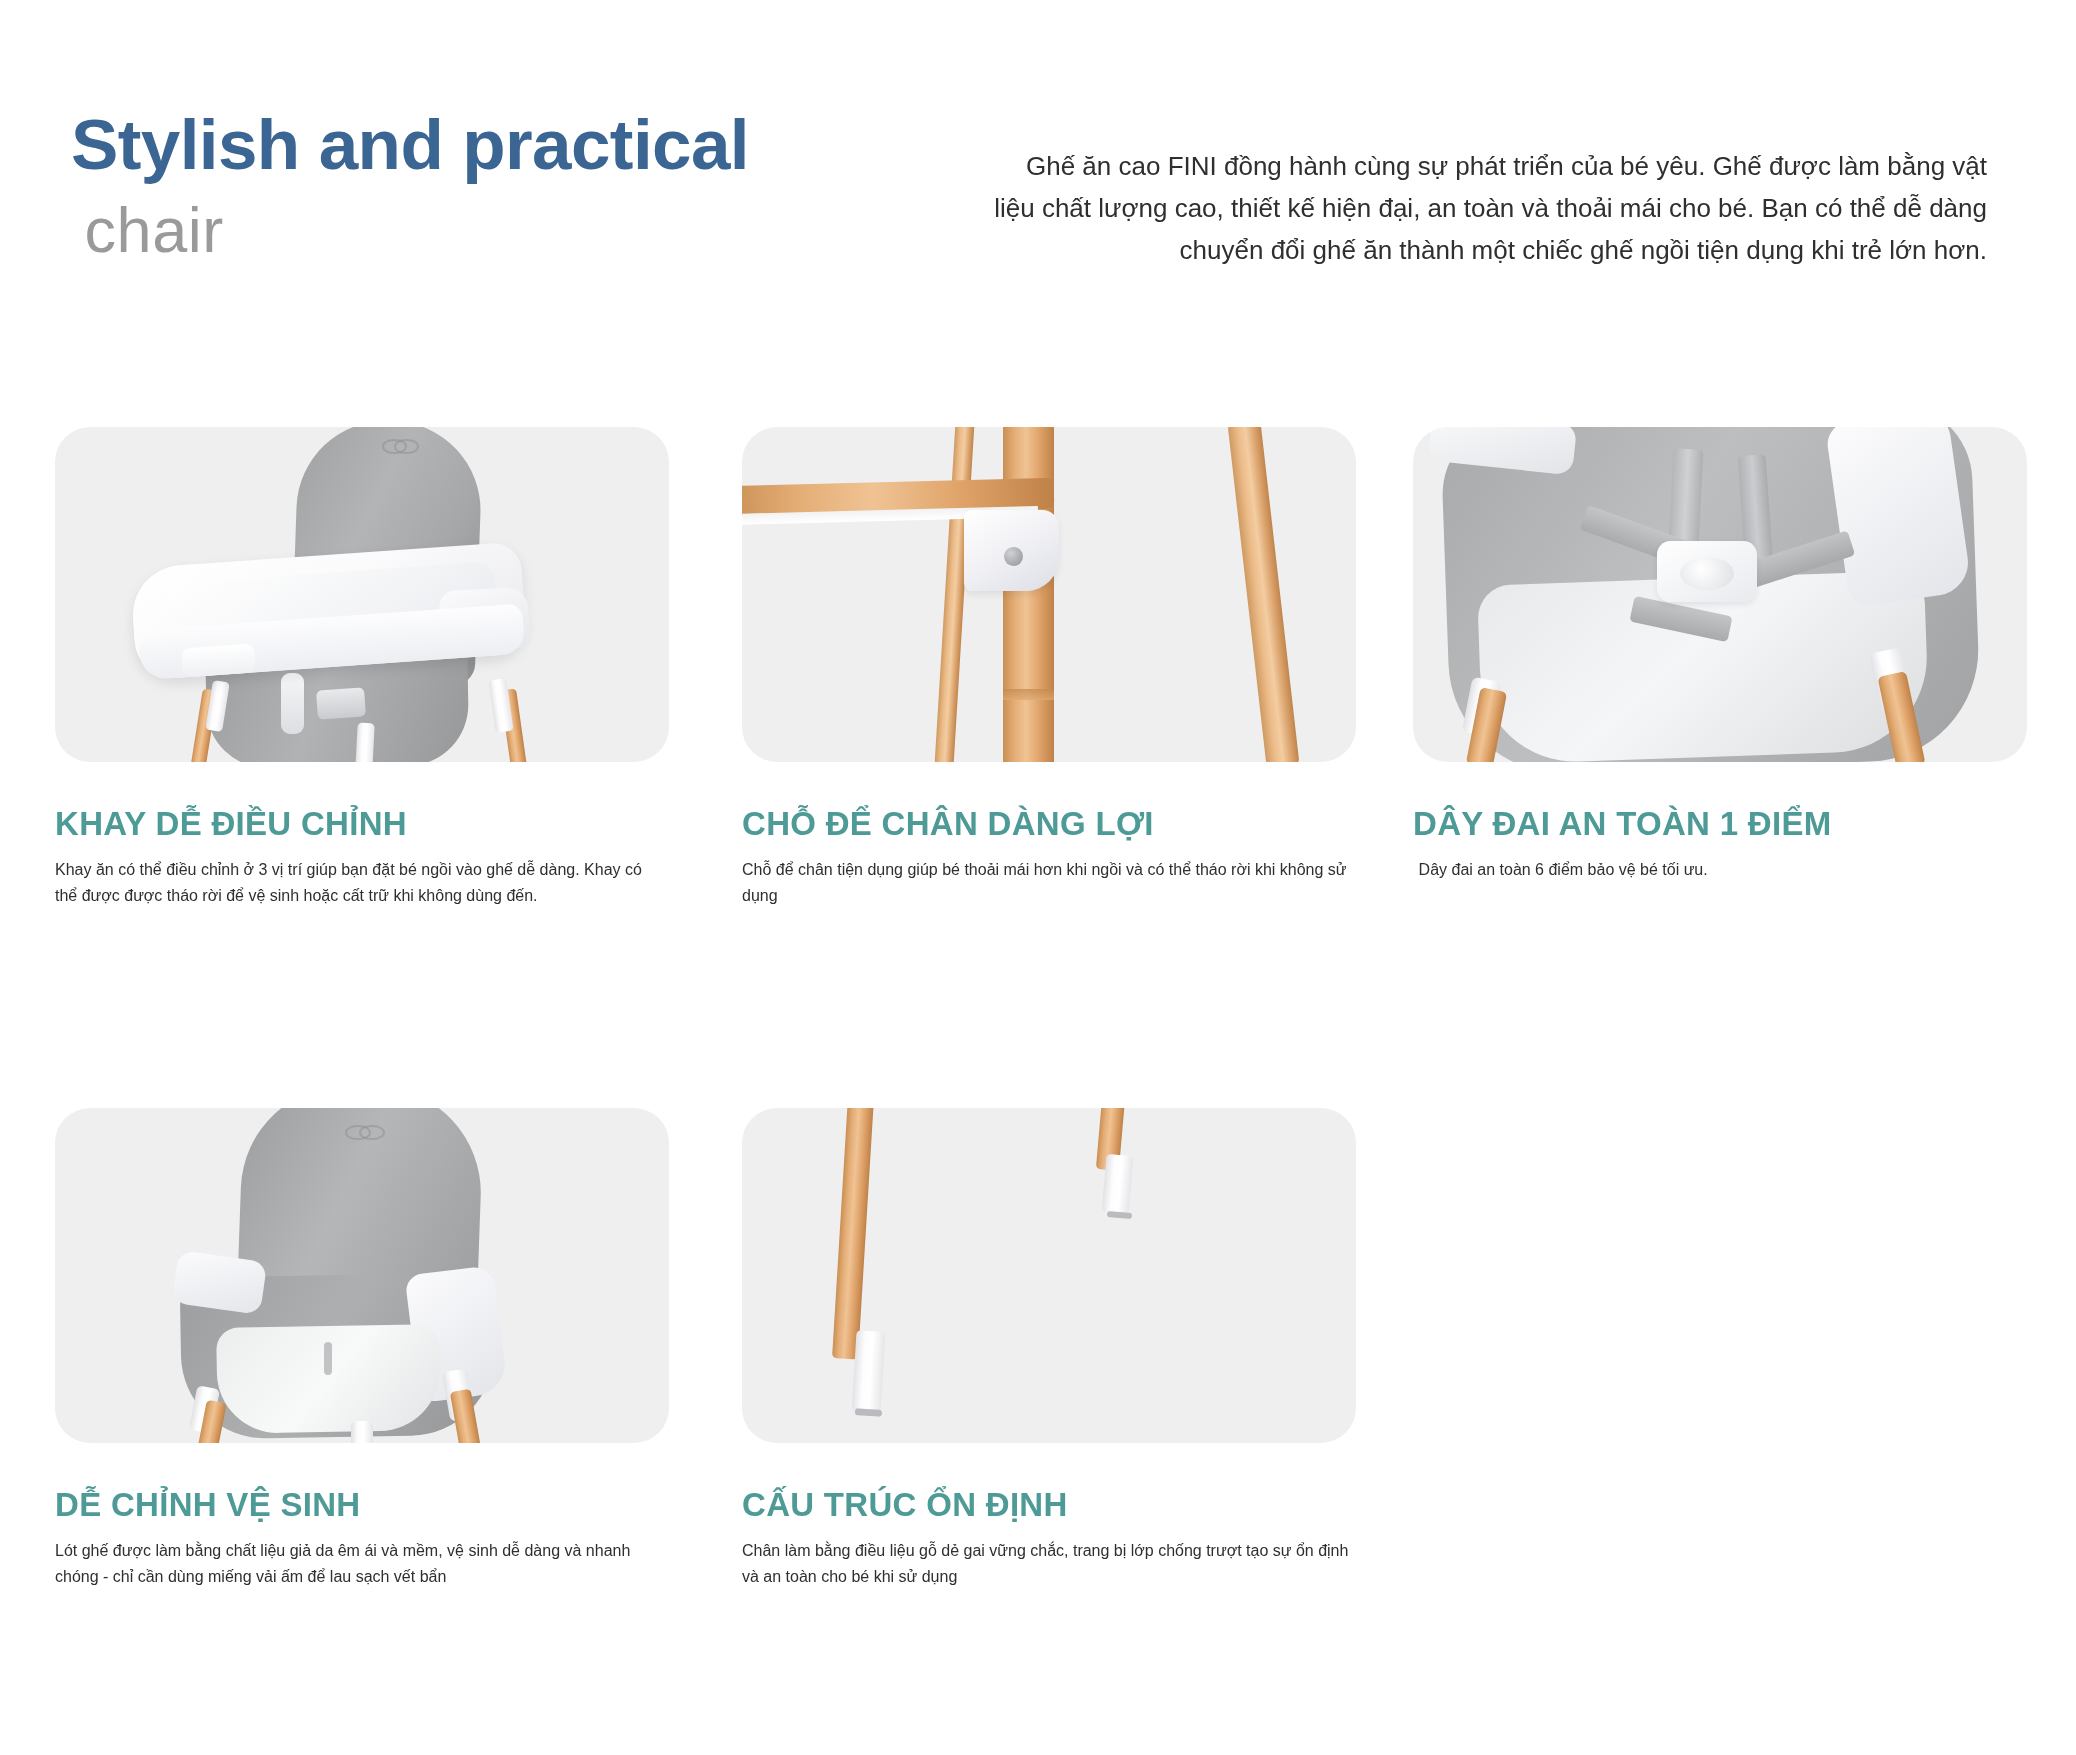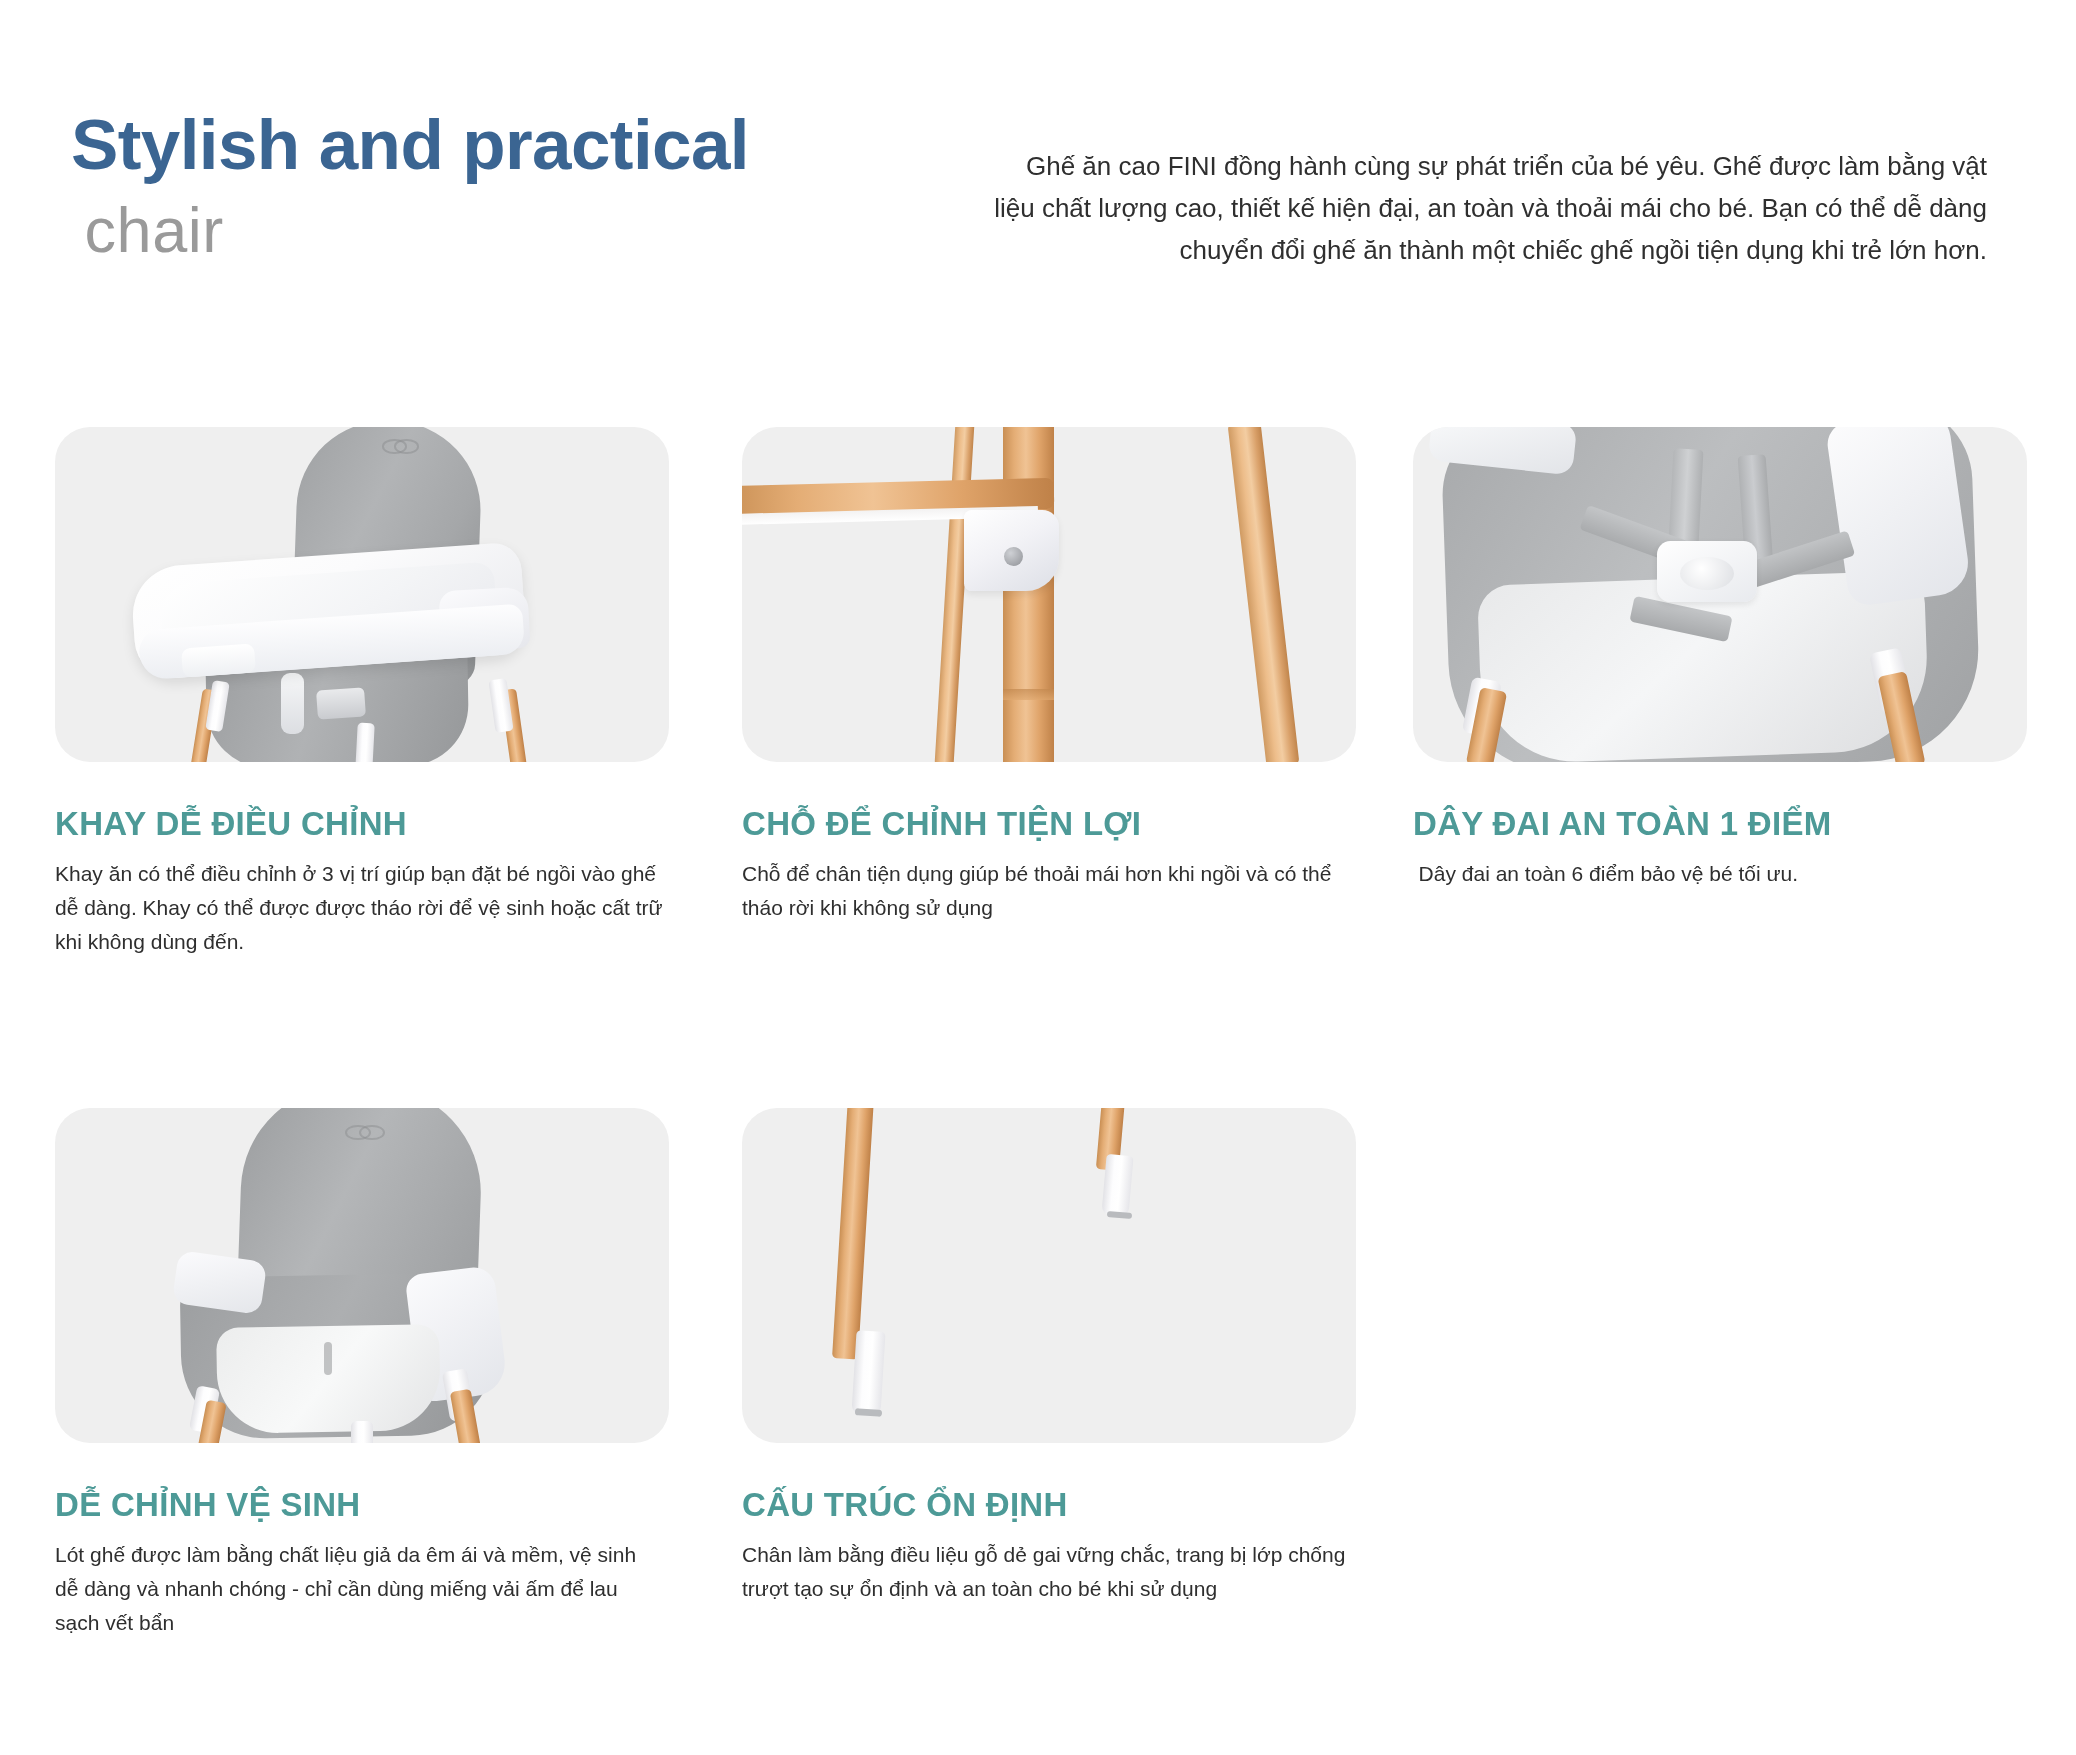--- a/index.html
+++ b/index.html
@@ -93,21 +93,21 @@
     margin-top: 44px;
     font-size: 33px;
     font-weight: 700;
     color: #4d9a97;
     letter-spacing: 0.3px;
     line-height: 1.1;
     white-space: nowrap;
   }
   .card-body {
     margin-top: 14.5px;
-    font-size: 21px;
+    font-size: 16px;
     line-height: 1.62;
     color: #2f2f2f;
     width: 608px;
   }
   .card.c3 .card-body { padding-left: 5.6px; }
 
   
   .sc { position: absolute; }
 
   
@@ -487,21 +487,21 @@
         <div class="media">
           <div class="sc m2-legA wood-soft"></div>
           <div class="sc m2-legB wood"></div>
           <div class="sc m2-legC wood-soft"></div>
           <div class="sc m2-bar wood"></div>
           <div class="sc m2-barshadow"></div>
           <div class="sc m2-bracket"></div>
           <div class="sc m2-screw"></div>
           <div class="sc m2-joint"></div>
         </div>
-        <div class="card-title">CHỖ ĐỂ CHỈNH TIỆN LỢI</div>
+        <div class="card-title">CHỖ ĐỂ CHÂN DÀNG LỢI</div>
         <div class="card-body">Chỗ để chân tiện dụng giúp bé thoải mái hơn khi ngồi và có thể tháo rời khi không sử dụng</div>
       </div>
 
       <div class="card c3">
         <div class="media">
           <div class="sc m3-shell"></div>
           <div class="sc m3-pad"></div>
           <div class="sc m3-armL"></div>
           <div class="sc m3-armR"></div>
           <div class="sc m3-strapA"></div>

